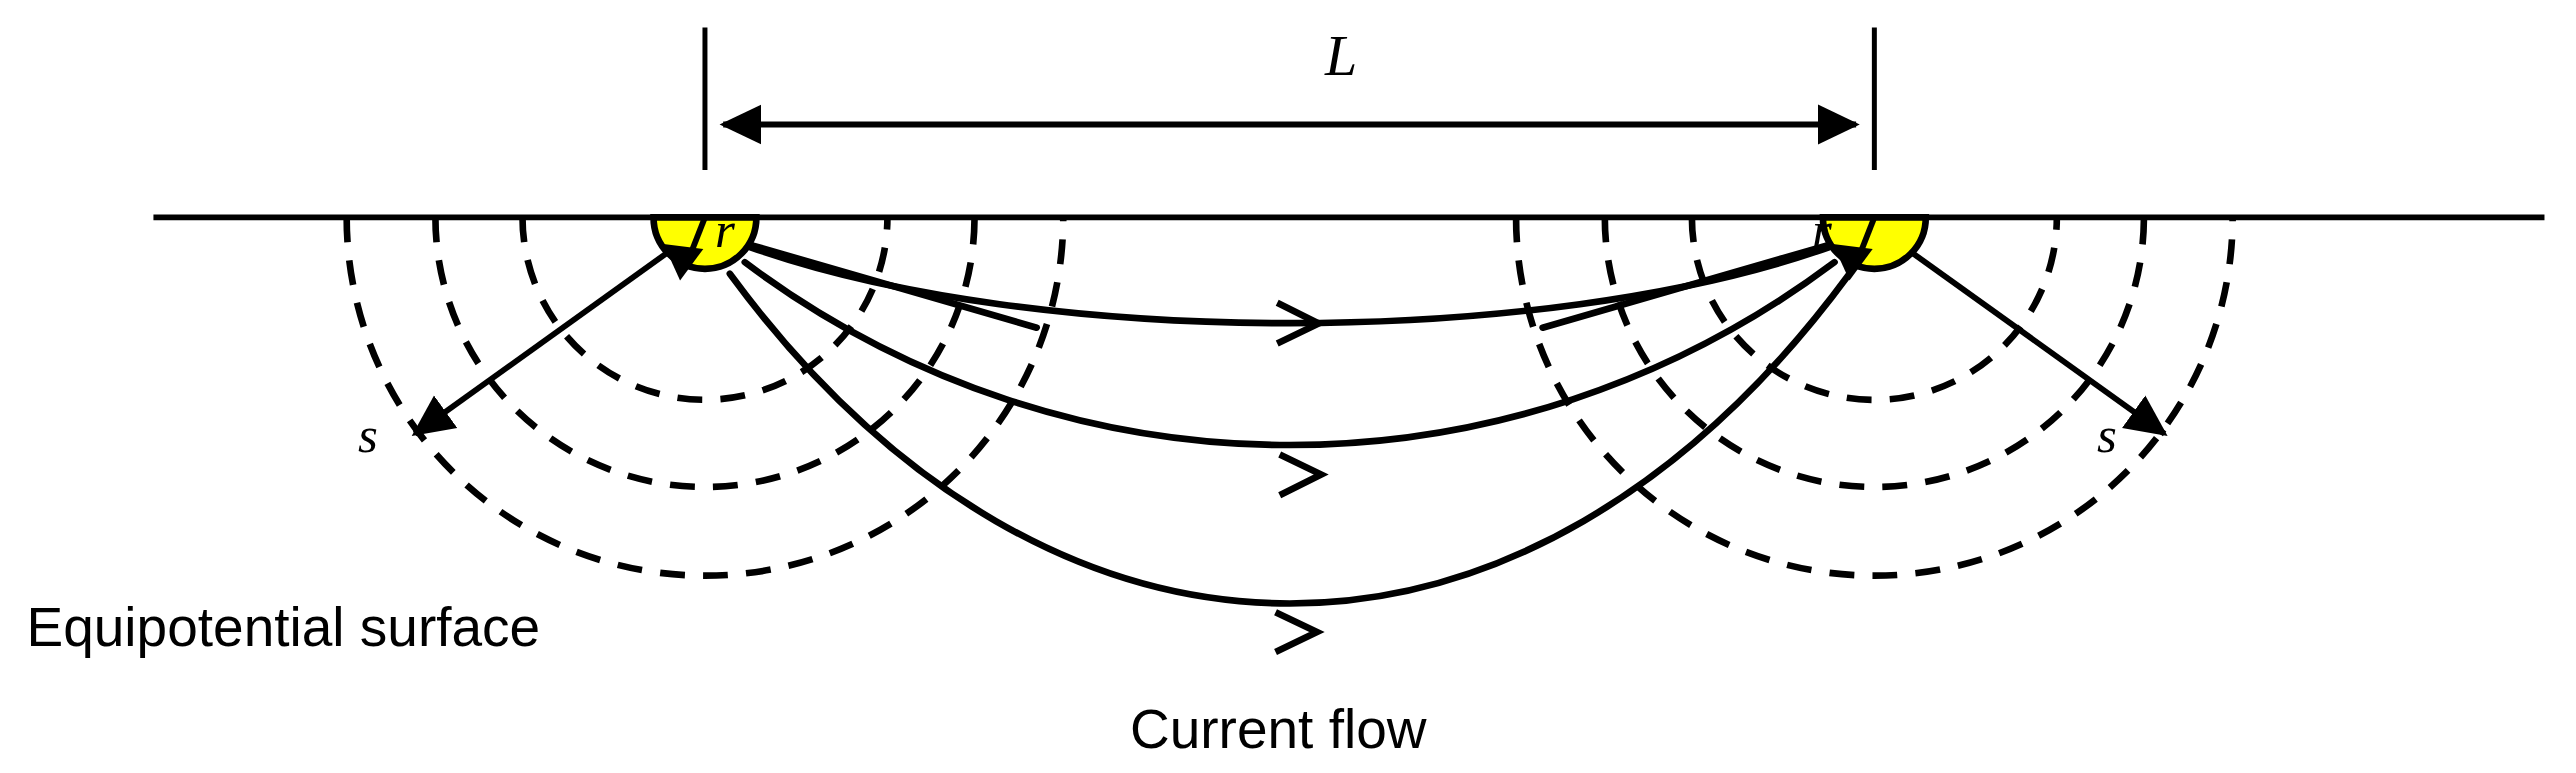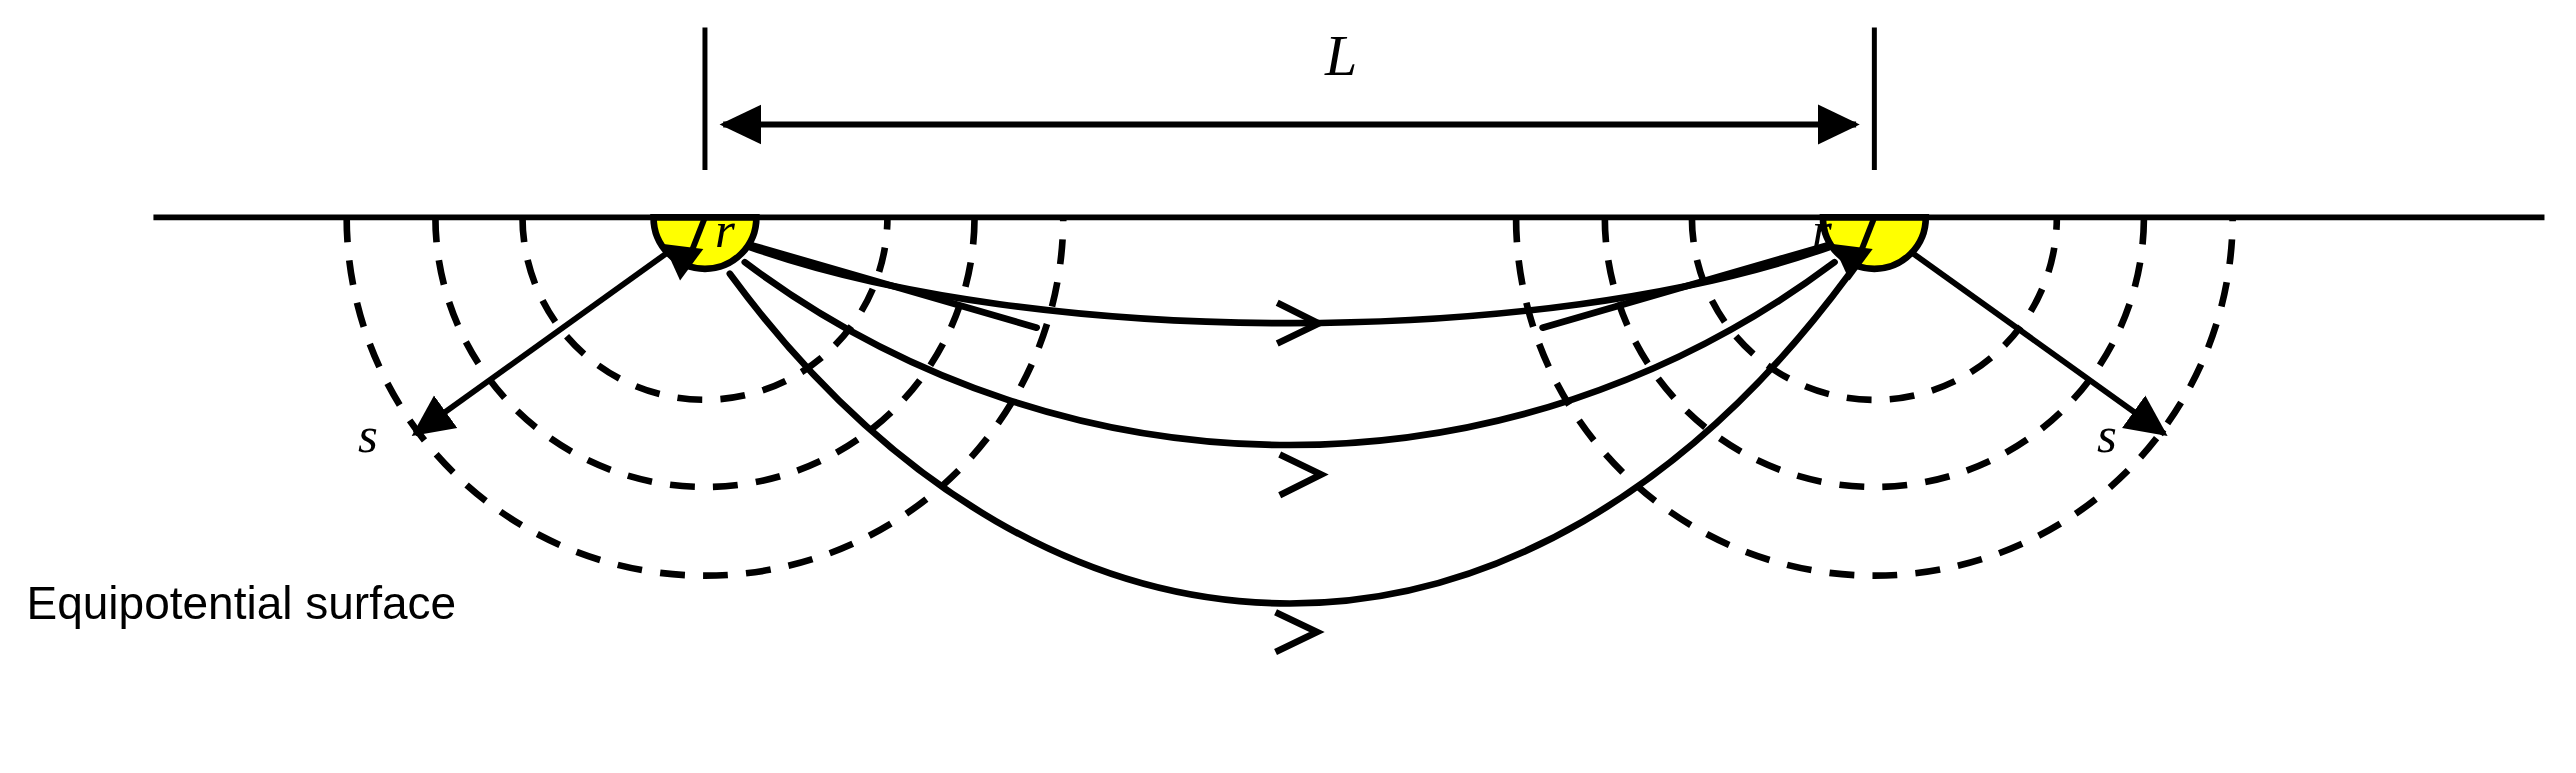--- a/index.html
+++ b/index.html
@@ -25,21 +25,22 @@
     height: 774px;
   }
   .lbl {
     position: absolute;
     white-space: nowrap;
     color: #000000;
     line-height: 1;
   }
   .lbl-sans {
     font-family: "Liberation Sans", sans-serif;
-    font-size: 46px;
+    font-size: 55px;
+    margin-top: 20px;
   }
   .lbl-math {
     font-family: "Liberation Serif", serif;
     font-style: italic;
     font-size: 51px;
   }
   .lbl-math-big {
     font-family: "Liberation Serif", serif;
     font-style: italic;
     font-size: 58px;
@@ -123,15 +124,16 @@
   <div class="lbl lbl-math" style="left:715px; top:205px;">r</div>
 
   <div class="lbl lbl-math" style="left:1812px; top:205px;">r</div>
 
   <div class="lbl lbl-math" style="left:358px; top:410px;">s</div>
 
   <div class="lbl lbl-math" style="left:2097px; top:410px;">s</div>
 
   <div class="lbl lbl-sans" style="left:26.5px; top:580px;">Equipotential surface</div>
 
+  <div class="lbl lbl-sans" style="left:1130px; top:682px;">Current flow</div>
 
 </div>
 
 
 </body></html>

